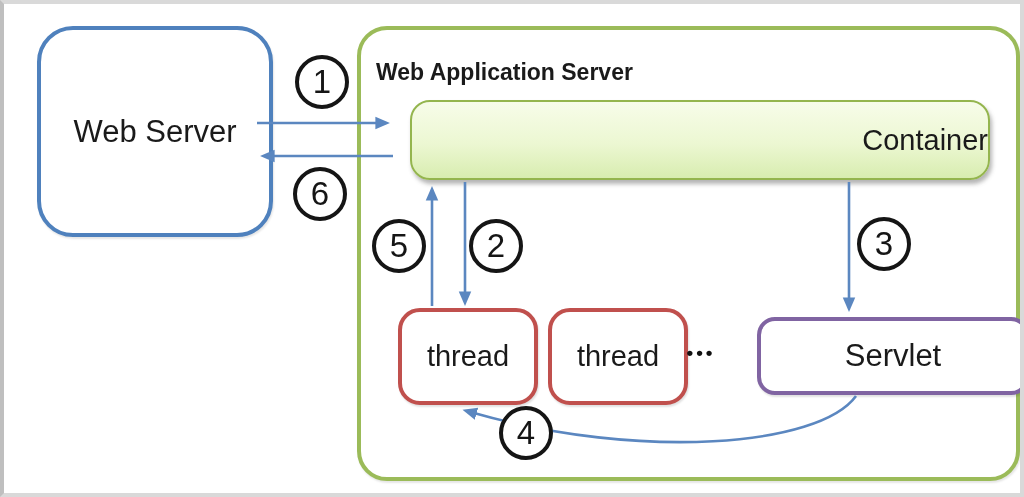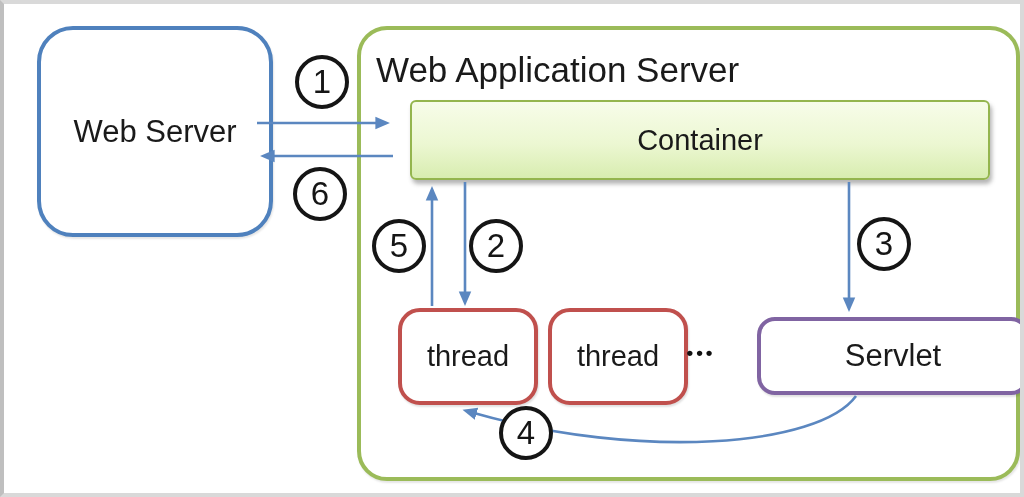--- a/index.html
+++ b/index.html
@@ -32,35 +32,37 @@
   .was-box {
     left: 337px; top: 22px; width: 663px; height: 455px;
     border: 4px solid var(--was-border, #9BBB59);
     border-radius: 30px;
     background: #ffffff;
     box-shadow: 1px 2px 2px rgba(0,0,0,0.10);
   }
 
   .was-title {
     position: absolute;
-    left: 372px; top: 46px;
-    font-size: 35px;
+    left: 372px; top: 55px;
+    font-size: 23px;
     white-space: nowrap;
+    font-weight: bold;
   }
 
   .container-bar {
     left: 390px; top: 96px; width: 580px; height: 80px;
     border: 2.5px solid var(--container-border, #94B54E);
-    border-radius: 6px;
+    border-radius: 20px;
     background: linear-gradient(to bottom,
       var(--container-fill-top, #F7FCE9) 0%,
       #ecf7d2 55%,
       var(--container-fill-bottom, #D8EDB0) 100%);
     box-shadow: 2px 4px 4px rgba(90,90,90,0.45);
     font-size: 29px;
+    justify-content: flex-end;
   }
 
   .thread {
     width: 140px; height: 97px; top: 304px;
     border: 4px solid var(--thread-border, #C0504D);
     border-radius: 22px;
     background: #ffffff;
     box-shadow: 1px 2px 2px rgba(0,0,0,0.12);
     font-size: 29px;
   }

